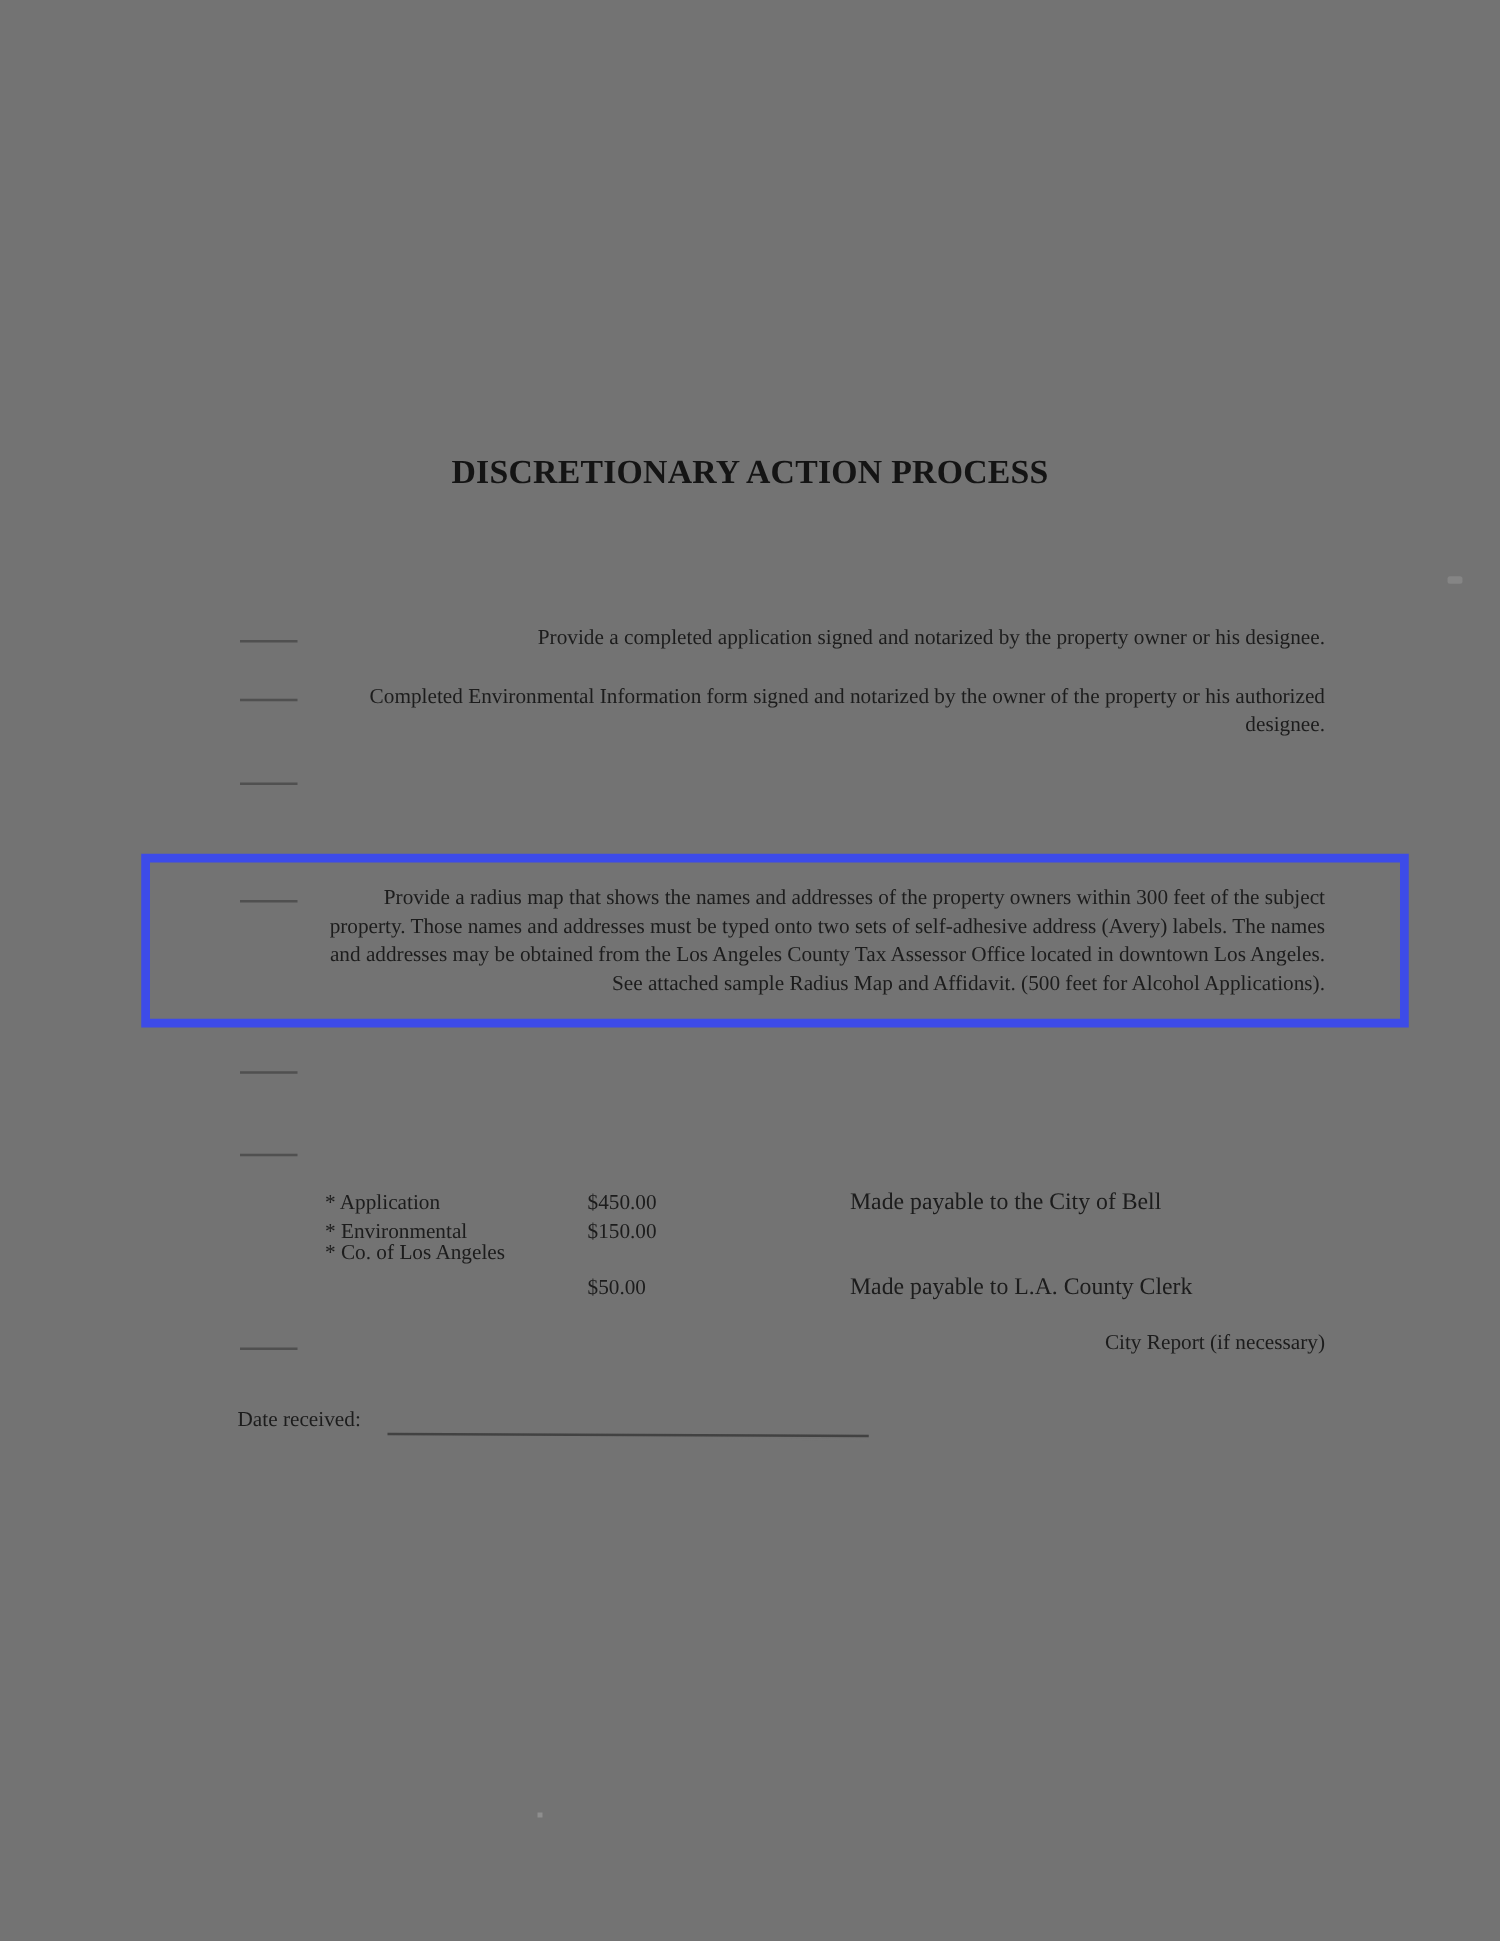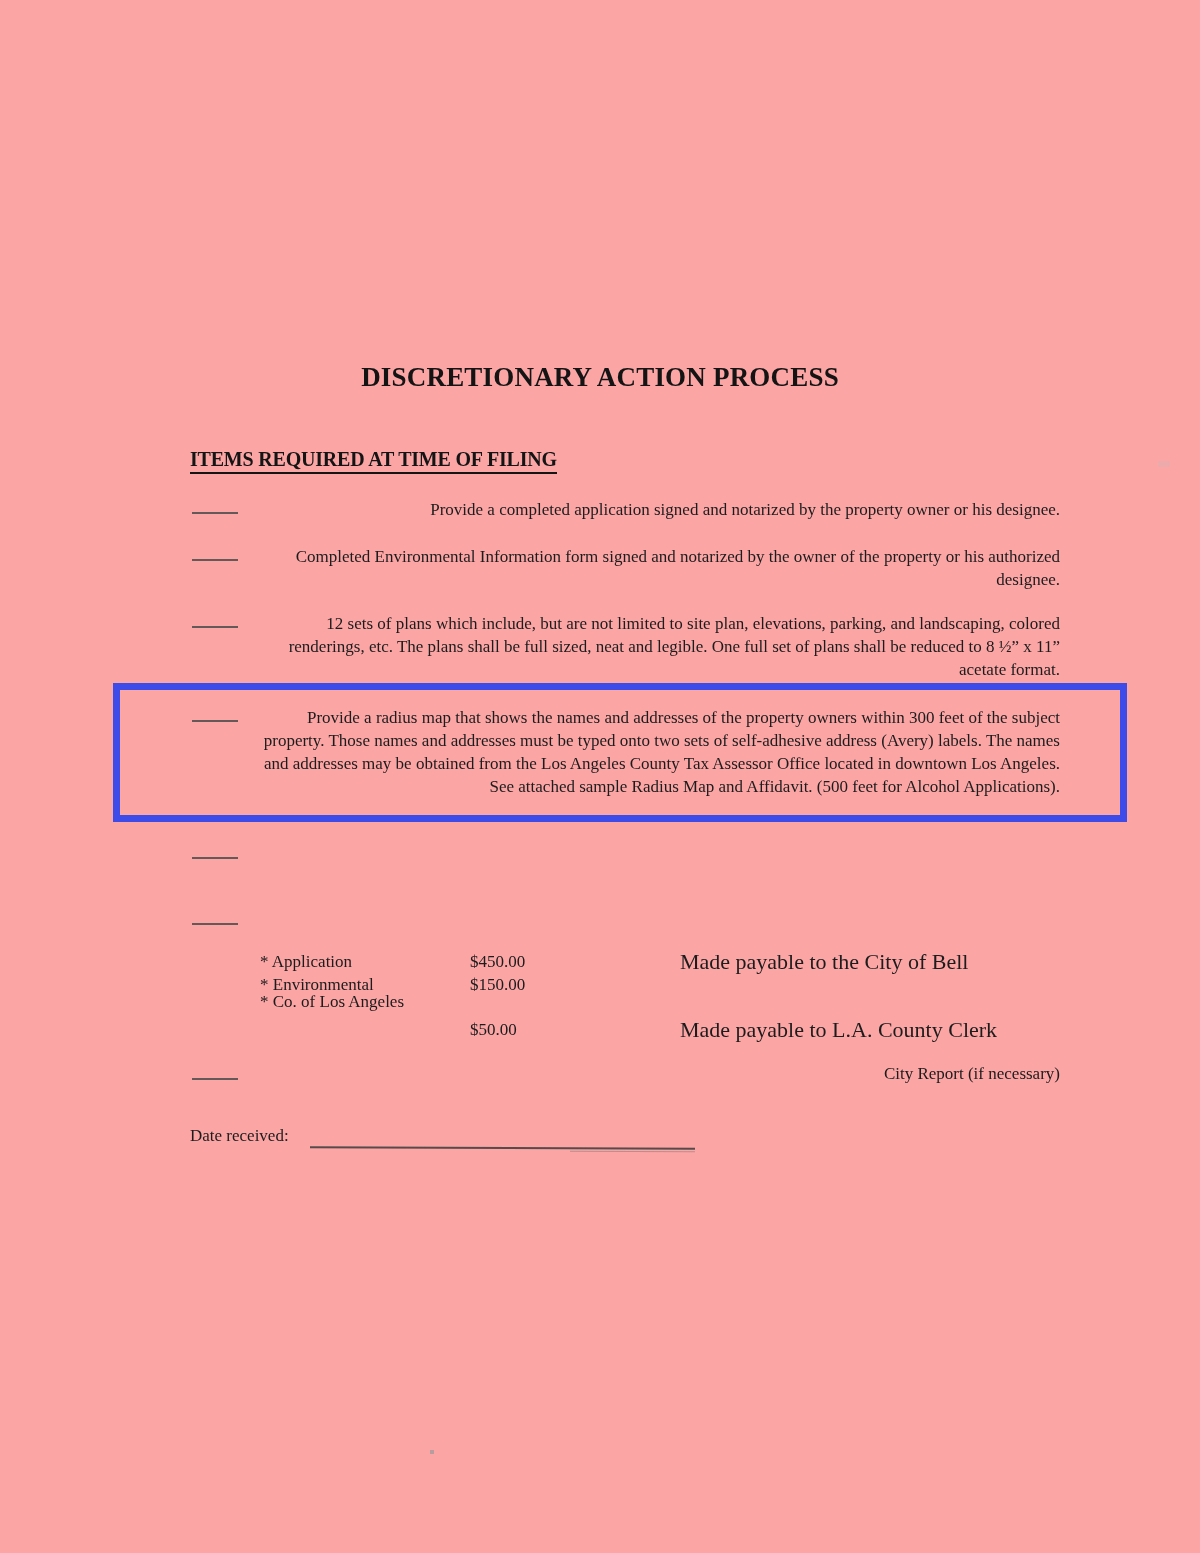--- a/index.html
+++ b/index.html
@@ -4,21 +4,21 @@
 <style>
   html, body {
     margin: 0;
     padding: 0;
     background: #ffffff;
   }
   .page {
     position: relative;
     width: 1200px;
     height: 1553px;
-    background: #fca5a5;
+    background: #737373;
     font-family: "Liberation Serif", "DejaVu Serif", serif;
     color: #1c1c1c;
     overflow: hidden;
   }
   .doc-title {
     position: absolute;
     top: 362px;
     left: 0;
     width: 1200px;
     text-align: center;
@@ -74,21 +74,21 @@
   }
   .fee-amount {
     position: absolute;
     left: 470px;
     font-size: 17px;
     line-height: 23px;
   }
   .fee-payable {
     position: absolute;
     left: 680px;
-    font-size: 22px;
+    font-size: 19px;
     line-height: 23px;
   }
   .date-label {
     position: absolute;
     left: 190px;
     top: 1124px;
     font-size: 17px;
     line-height: 23px;
   }
   .date-line {
@@ -131,37 +131,35 @@
     border-radius: 2px;
   }
 </style>
 </head>
 <body>
 
 <div class="page">
 
   <div class="doc-title">DISCRETIONARY ACTION PROCESS</div>
 
-  <div class="section-heading">ITEMS REQUIRED AT TIME OF FILING</div>
 
   <div class="highlight-box" id="highlight-box" style="border-color: rgb(61, 75, 232);"></div>
 
   <div class="blank-line" style="top:512px"></div>
   <div class="blank-line" style="top:559px"></div>
   <div class="blank-line" style="top:626px"></div>
   <div class="blank-line" style="top:720px"></div>
   <div class="blank-line" style="top:857px"></div>
   <div class="blank-line" style="top:923px"></div>
   <div class="blank-line" style="top:1078px"></div>
 
   <div class="item-text" style="top:498px">Provide a completed application signed and notarized by the property owner or his designee.</div>
 
   <div class="item-text" style="top:545px">Completed Environmental Information form signed and notarized by the owner of the property or his authorized designee.</div>
 
-  <div class="item-text" style="top:612px">12 sets of plans which include, but are not limited to site plan, elevations, parking, and landscaping, colored renderings, etc.  The plans shall be full sized, neat and legible.  One full set of plans shall be reduced to 8 ½” x 11” acetate format.</div>
 
   <div class="item-text" style="top:706px">Provide a radius map that shows the names and addresses of the property owners within 300 feet of the subject property.  Those names and addresses must be typed onto two sets of self-adhesive address (Avery) labels.  The names and addresses may be obtained from the Los Angeles County Tax Assessor Office located in downtown Los Angeles. See attached sample Radius Map and Affidavit. (500 feet for Alcohol Applications).</div>
 
 
 
   <div class="fee-label" style="top:950px">* Application</div>
   <div class="fee-amount" style="top:950px">$450.00</div>
   <div class="fee-payable" style="top:950px">Made payable to the City of Bell</div>
 
   <div class="fee-label" style="top:973px">* Environmental</div>

